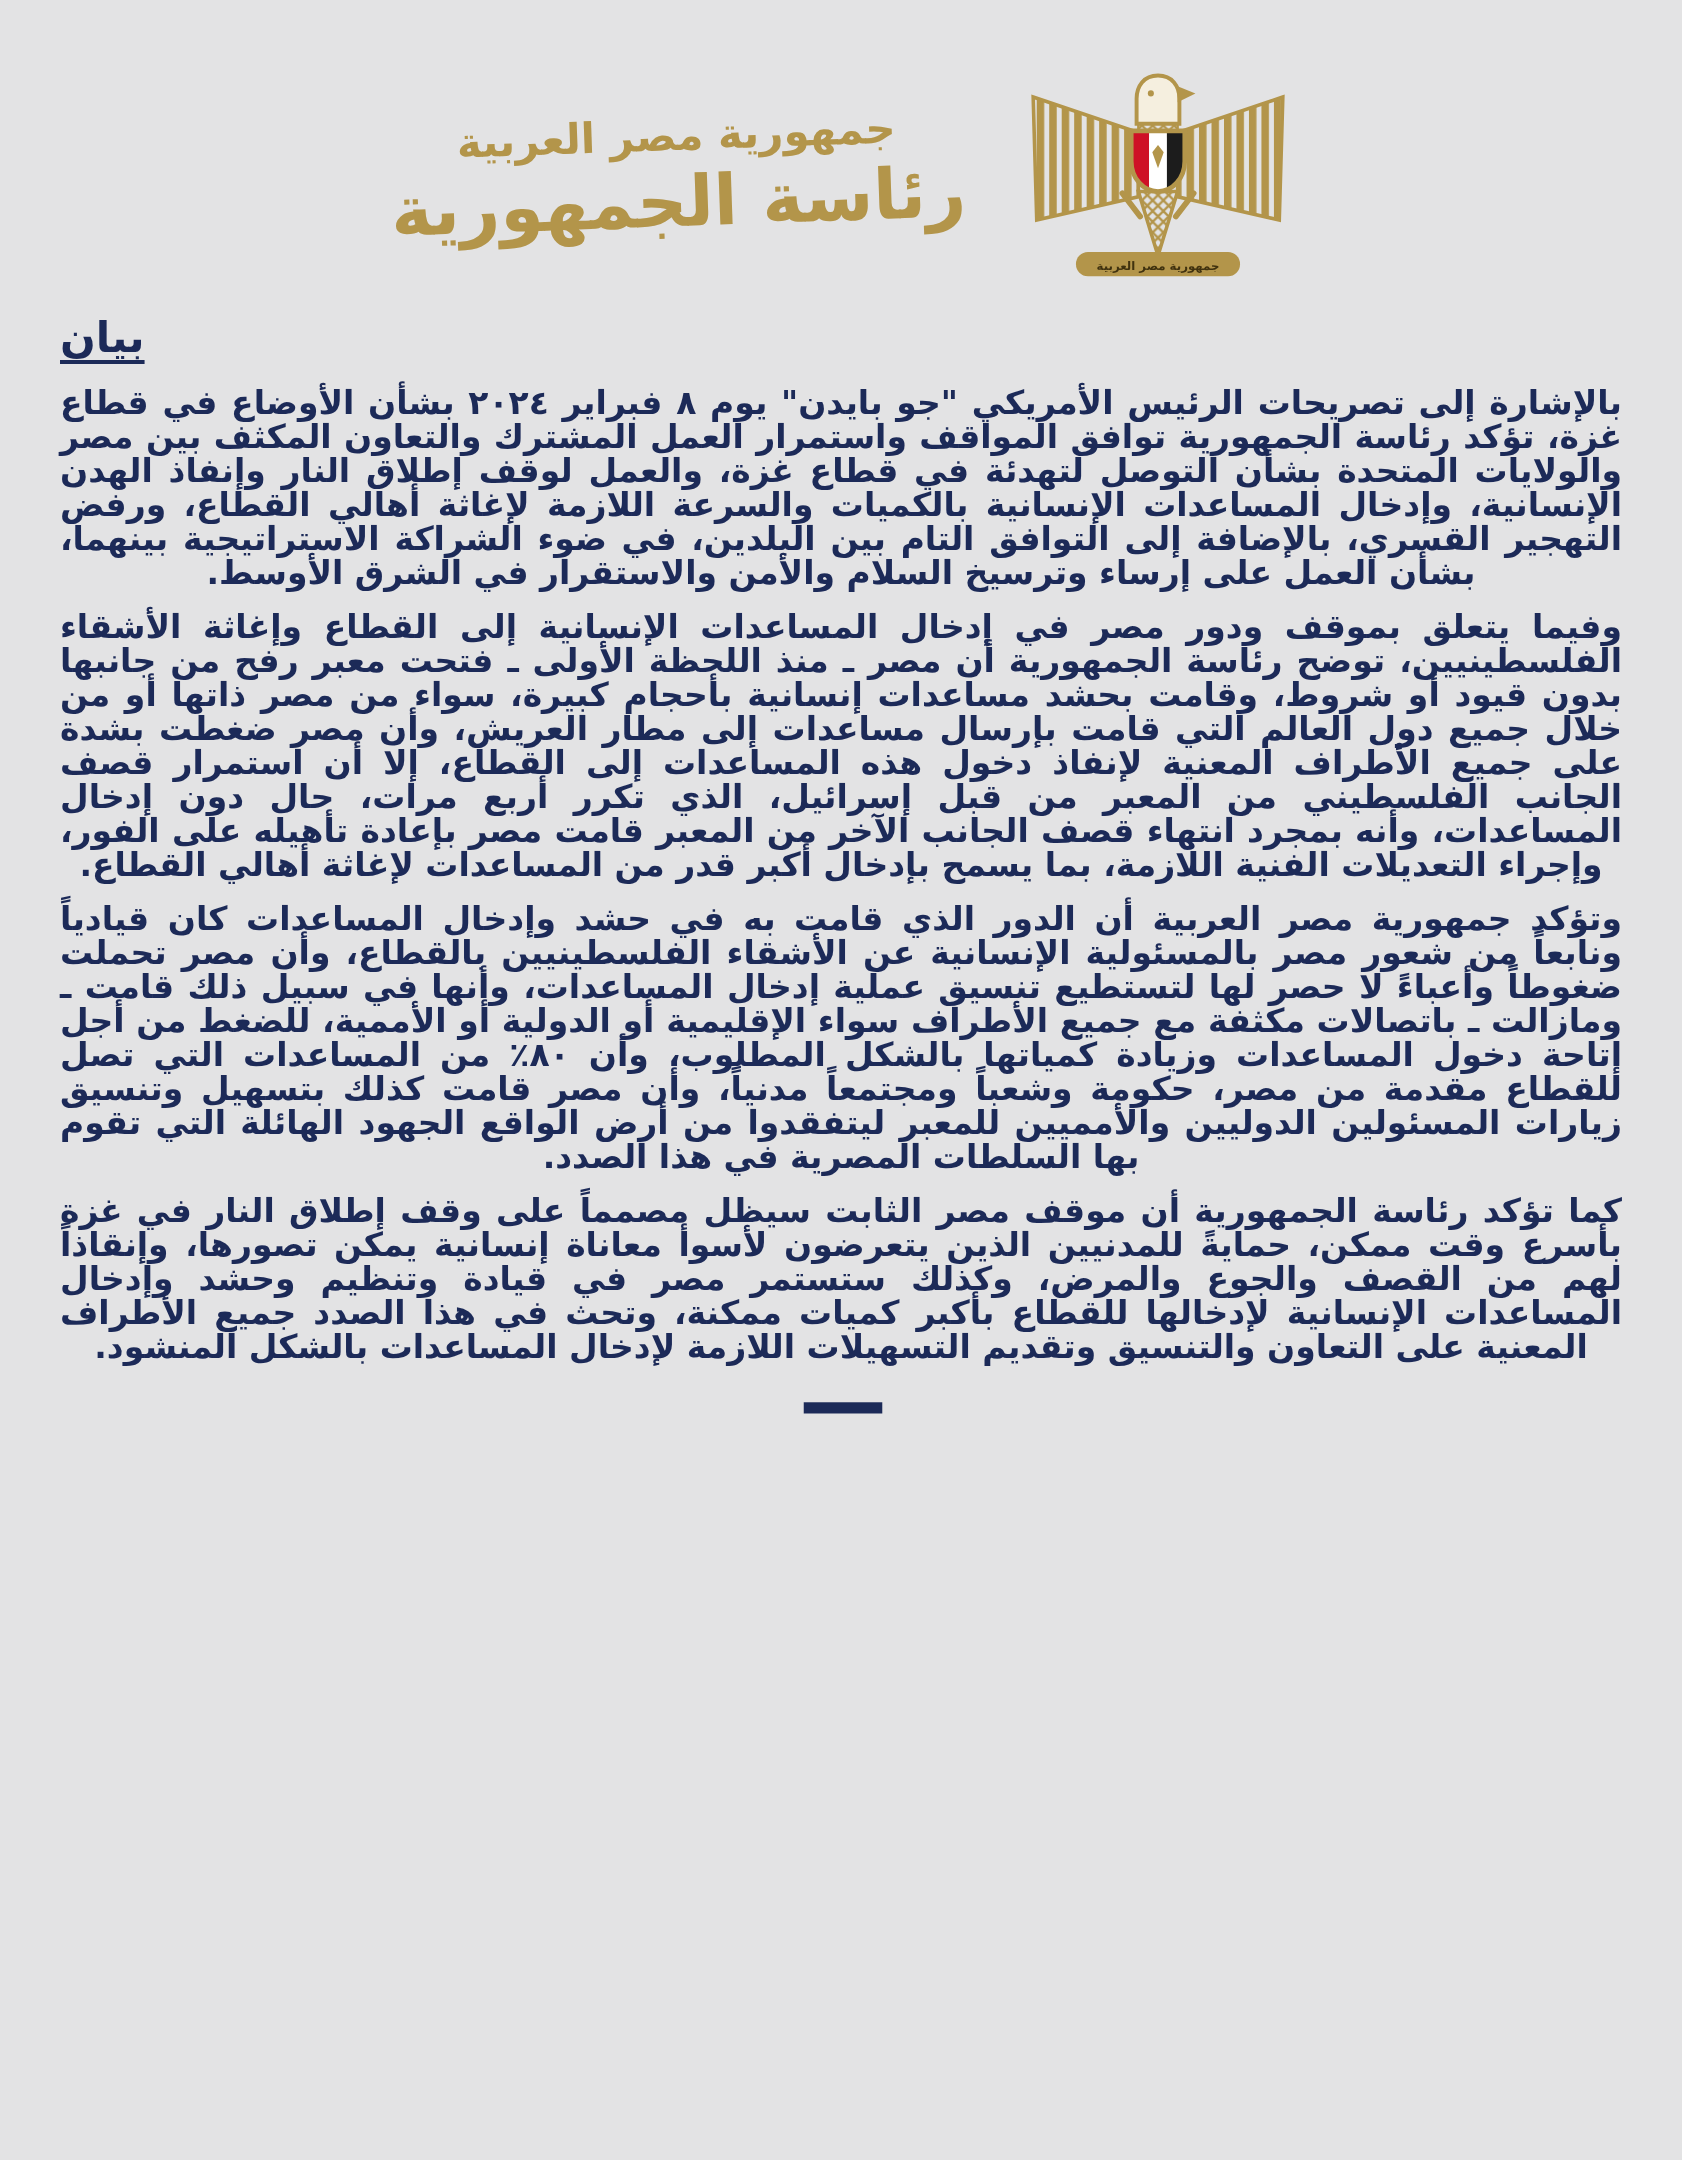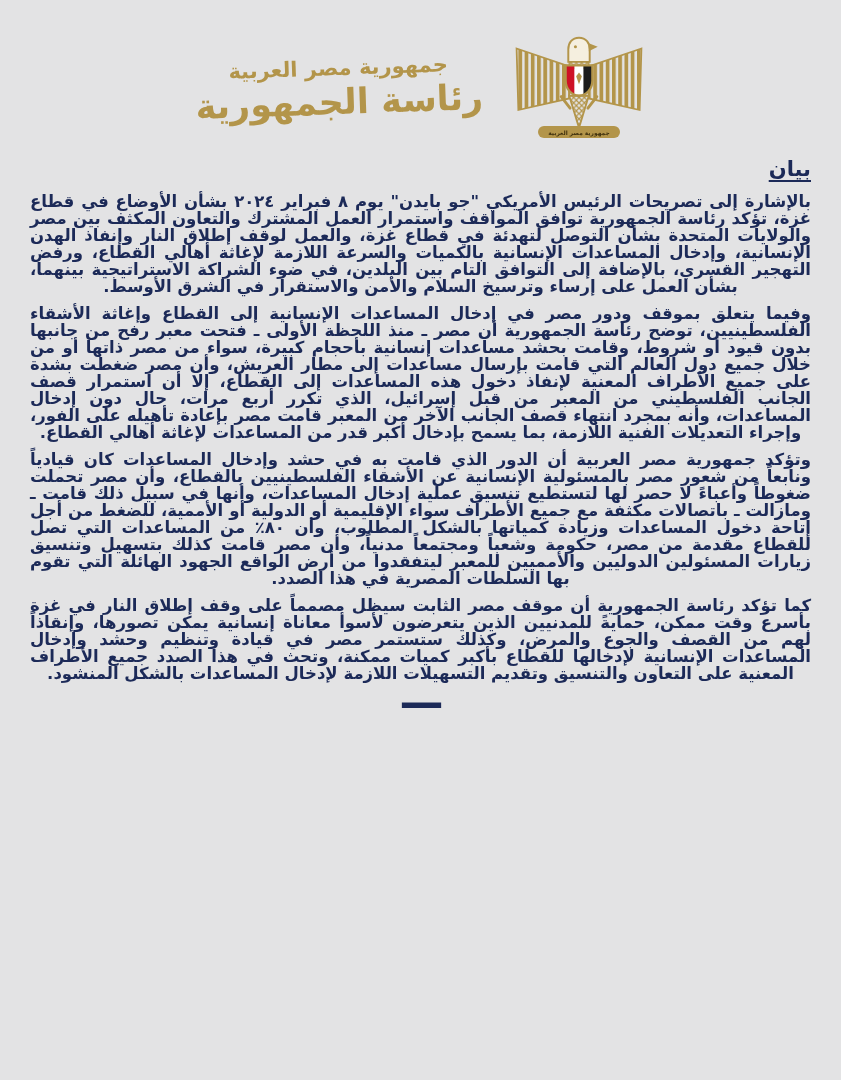--- a/index.html
+++ b/index.html
@@ -31,21 +31,21 @@
     transform: rotate(-2deg);
     line-height: 1.15;
   }
   .callig-line1 { font-size: 21px; letter-spacing: 0; }
   .callig-line2 { font-size: 35px; margin-top: 2px; }
   .emblem-svg { display: block; }
 
   
   .title {
     margin-top: 14px;
-    text-align: right;
+    text-align: left;
     font-size: 21px;
     font-weight: bold;
     color: #1c2a58;
     text-decoration: underline;
     text-underline-offset: 4px;
   }
 
   
   .body-text { margin-top: 12px; }
   .para {

